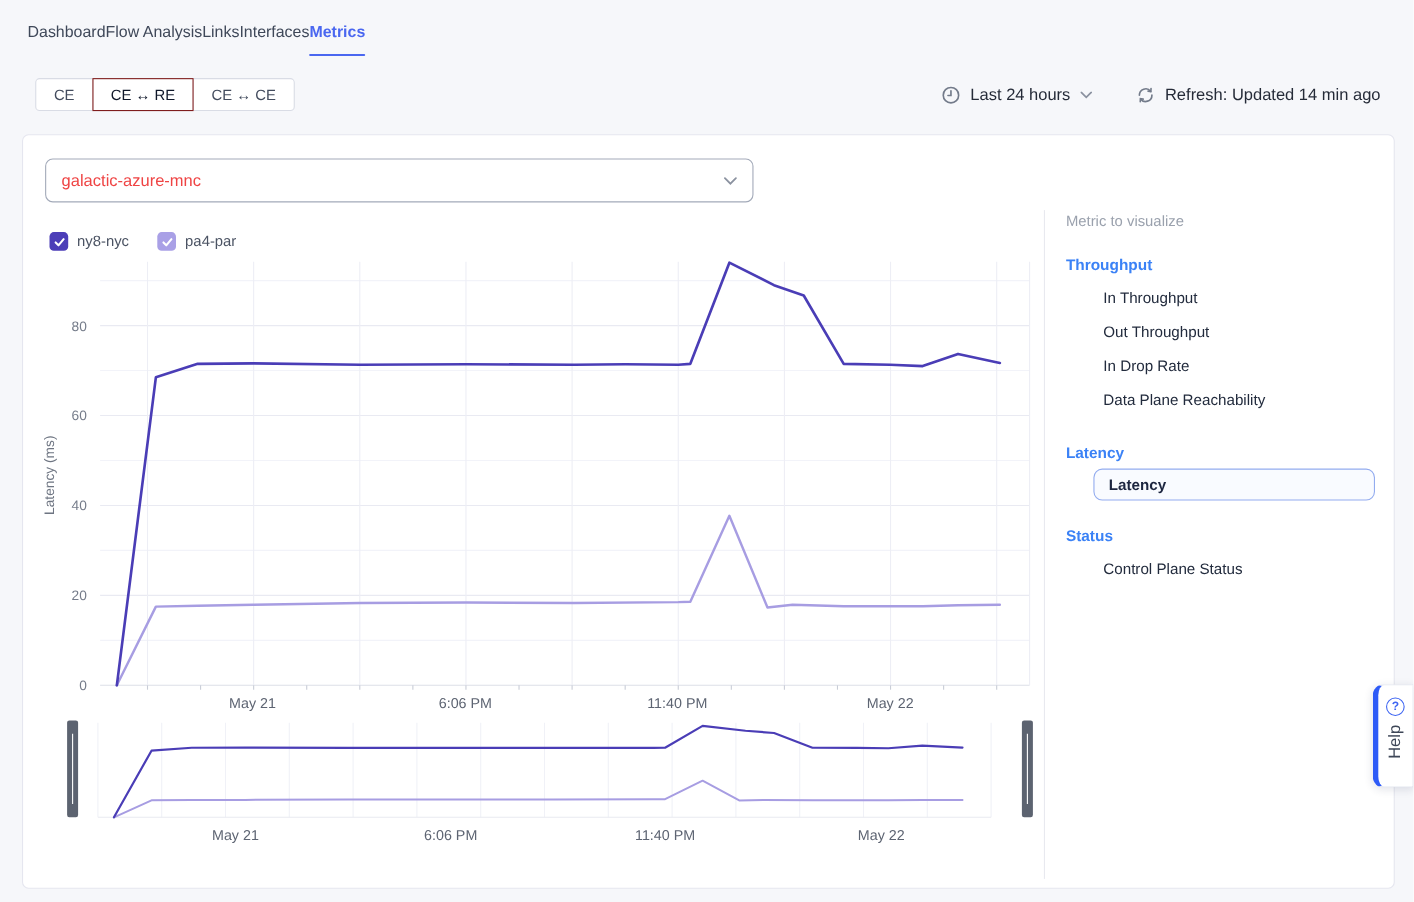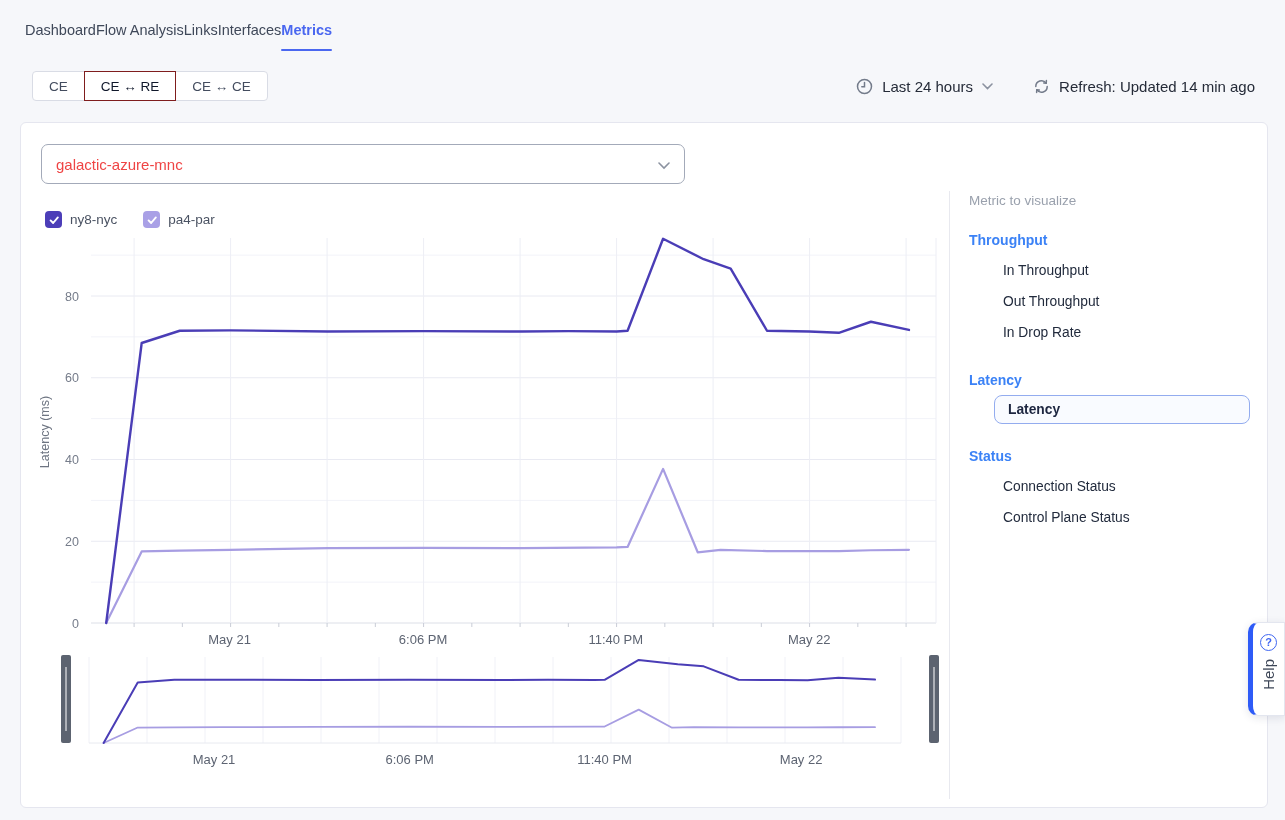--- a/index.html
+++ b/index.html
@@ -225,26 +225,26 @@
 
   <div class="sidebar">
     <div class="sb-title">Metric to visualize</div>
 
     <div class="sb-header">Throughput</div>
     <div class="sb-item">In Throughput</div>
     <div class="sb-item">Out Throughput</div>
 
     <div class="sb-item">In Drop Rate</div>
 
+    <div class="sb-item">Data Plane Reachability</div>
 
     <div class="sb-header">Latency</div>
     <div class="sb-item-selected">Latency</div>
 
     <div class="sb-header">Status</div>
-    <div class="sb-item">Connection Status</div>
     <div class="sb-item">Control Plane Status</div>
   </div>
 </div>
 
 <div class="help-btn">
   <div class="help-icon">?</div>
   <div class="help-text">Help</div>
 </div>
 
 </body></html>

